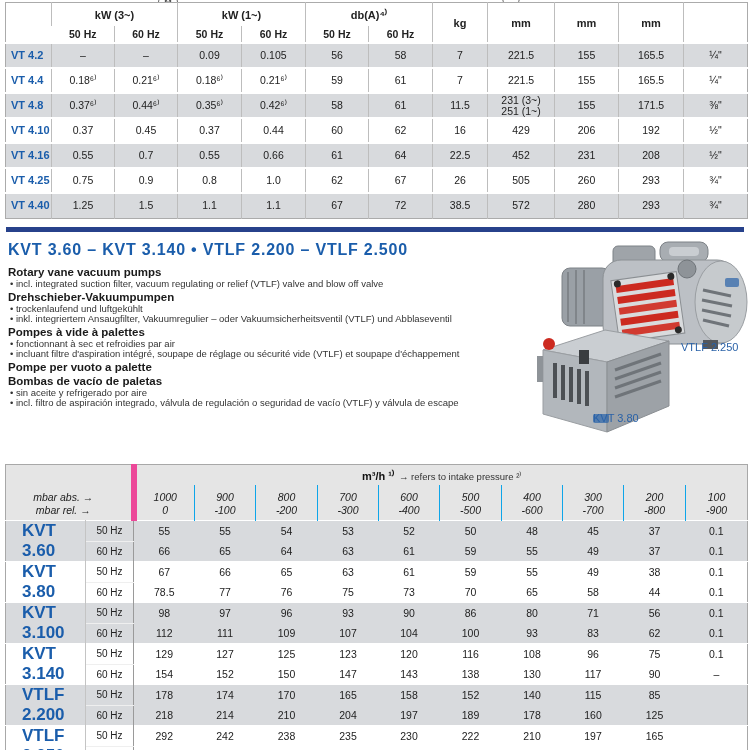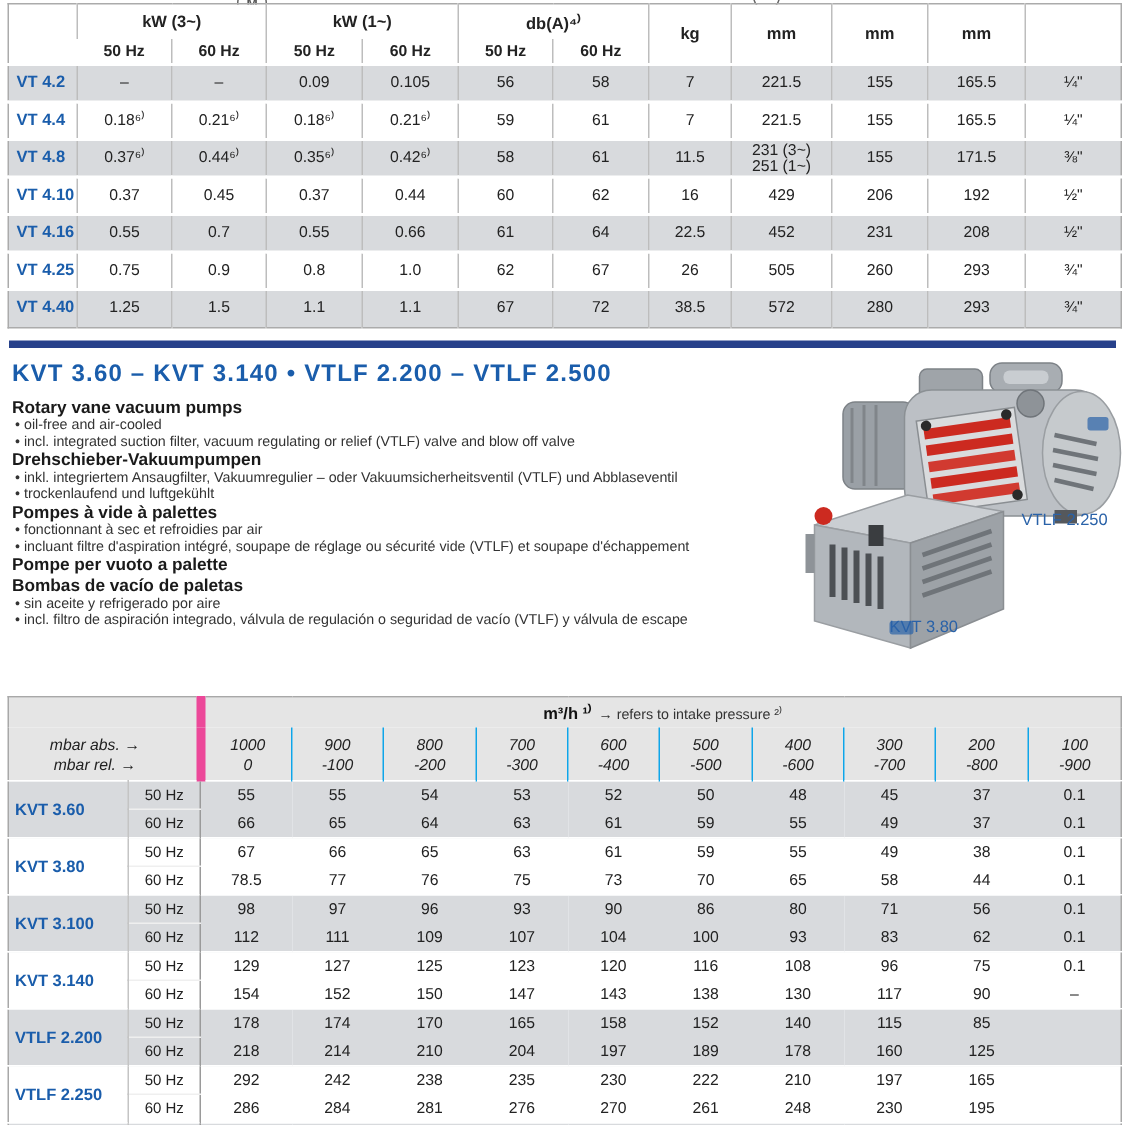--- a/index.html
+++ b/index.html
@@ -49,21 +49,21 @@
   .unit-label{font-weight:bold;font-size:11px;color:#111;}
   .unit-note{font-size:9.5px;color:#333;}
   .bt .colsrow th{font-style:italic;font-size:10.5px;white-space:pre-line;line-height:13px;vertical-align:bottom;padding-bottom:3px;height:32px;}
   .bt .colsrow th+th{border-left:1px solid #0ea5e9;}
   .bt th.mbar{text-align:center;padding-right:10px;font-style:italic;font-size:10.5px;border-right:6px solid #ec4899;}
   .bt thead{border-bottom:1px solid #a0a0a0;}
   .bt tbody tr{height:19px;}
   .bt tbody td{font-size:10.5px;color:#222;text-align:center;vertical-align:middle;}
   .bt tbody tr.g td{background:#d8dadd;}
   .bt tbody tr.w td{background:#fff;}
-  .bt td.model{color:#1a5dab;font-weight:bold;text-align:left;padding-left:4px;font-size:11px;border-right:1px solid #c4c4c4;}
+  .bt td.model{color:#1a5dab;font-weight:bold;text-align:left;padding-left:16px;font-size:17px;border-right:1px solid #c4c4c4;}
   .bt td.hz{font-size:10px;border-right:1px solid #9a9a9a;}
   .bt tr.first td.hz{border-bottom:1px solid #efefef;}
   .bt tbody tr.pair-start{border-top:1px solid #fff;}
 </style>
 </head>
 <body>
 
 <div id="page">
 
   <div class="hdr-icon" style="left:158px;top:-8px;width:18px;height:18px;">M</div>
@@ -207,25 +207,24 @@
         </tr>
       </tbody>
   </table>
 
   <div class="divider"></div>
 
   <div class="heading">KVT 3.60 – KVT 3.140  •  VTLF 2.200 – VTLF 2.500</div>
 
   <div class="langs">
     <div class="lang-title">Rotary vane vacuum pumps</div>
-    <div class="lang-bullet">oil-free and air-cooled</div>
     <div class="lang-bullet">incl. integrated suction filter, vacuum regulating or relief (VTLF) valve and blow off valve</div>
     <div class="lang-title">Drehschieber-Vakuumpumpen</div>
+    <div class="lang-bullet">trockenlaufend und luftgekühlt</div>
     <div class="lang-bullet">inkl. integriertem Ansaugfilter, Vakuumregulier – oder Vakuumsicherheitsventil (VTLF) und Abblaseventil</div>
-    <div class="lang-bullet">trockenlaufend und luftgekühlt</div>
     <div class="lang-title">Pompes à vide à palettes</div>
     <div class="lang-bullet">fonctionnant à sec et refroidies par air</div>
     <div class="lang-bullet">incluant filtre d'aspiration intégré, soupape de réglage ou sécurité vide (VTLF) et soupape d'échappement</div>
     <div class="lang-title">Pompe per vuoto a palette</div>
     <div class="lang-title">Bombas de vacío de paletas</div>
     <div class="lang-bullet">sin aceite y refrigerado por aire</div>
     <div class="lang-bullet">incl. filtro de aspiración integrado, válvula de regulación o seguridad de vacío (VTLF) y válvula de escape</div>
   </div>
 
   <div class="img-wrap">

